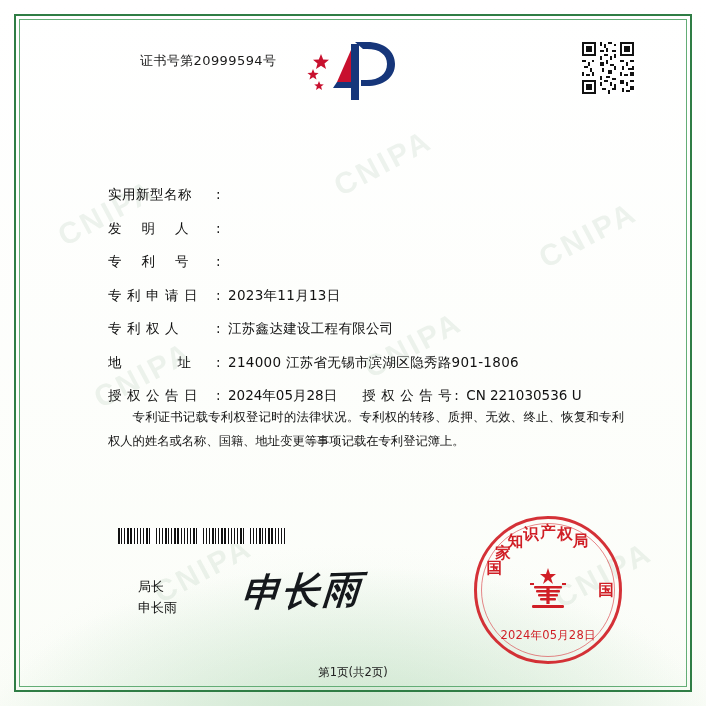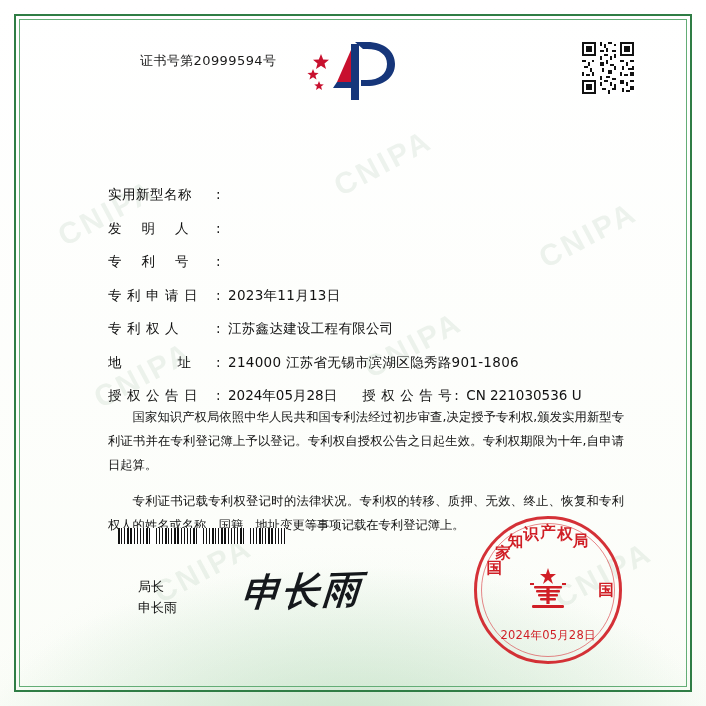--- a/index.html
+++ b/index.html
@@ -401,21 +401,20 @@
         </span>
         <span class="half right">
           <span class="label lbl-sp2">授权公告号</span>
           <span class="colon">:</span>
           <span>CN 221030536 U</span>
         </span>
       </div>
     </div>
 
     <div class="paras">
-      <p>国家知识产权局依照中华人民共和国专利法经过初步审查,决定授予专利权,颁发实用新型专利证书并在专利登记簿上予以登记。专利权自授权公告之日起生效。专利权期限为十年,自申请日起算。</p>
       <p>专利证书记载专利权登记时的法律状况。专利权的转移、质押、无效、终止、恢复和专利权人的姓名或名称、国籍、地址变更等事项记载在专利登记簿上。</p>
     </div>
 
     <div class="barcode"></div>
 
     <div class="sig-block">
       <div>局长</div>
       <div>申长雨</div>
     </div>
     <div class="handwriting">申长雨</div>
@@ -444,14 +443,15 @@
         <span style="transform:translate(-50%,-50%) rotate(-34deg) translateY(-58px) rotate(34deg)">知</span>
         <span style="transform:translate(-50%,-50%) rotate(-17deg) translateY(-58px) rotate(17deg)">识</span>
         <span style="transform:translate(-50%,-50%) rotate(0deg) translateY(-58px) rotate(0deg)">产</span>
         <span style="transform:translate(-50%,-50%) rotate(17deg) translateY(-58px) rotate(-17deg)">权</span>
         <span style="transform:translate(-50%,-50%) rotate(34deg) translateY(-58px) rotate(-34deg)">局</span>
         <span style="transform:translate(-50%,-50%) rotate(-90deg) translateY(58px) rotate(90deg)">国</span>
       </div>
       <div class="seal-date">2024年05月28日</div>
     </div>
 
+    <div class="footer">第1页(共2页)</div>
   </div>
 </div>
 
 </body></html>

